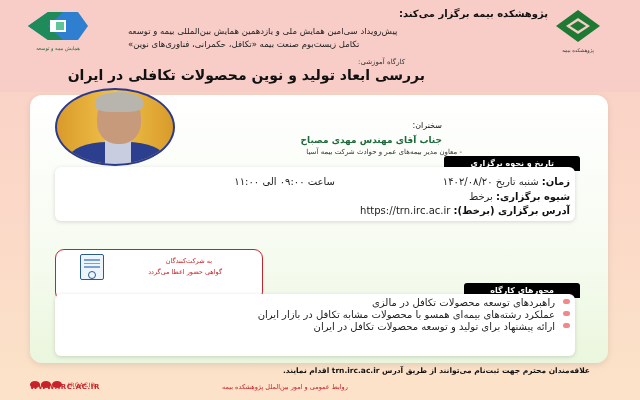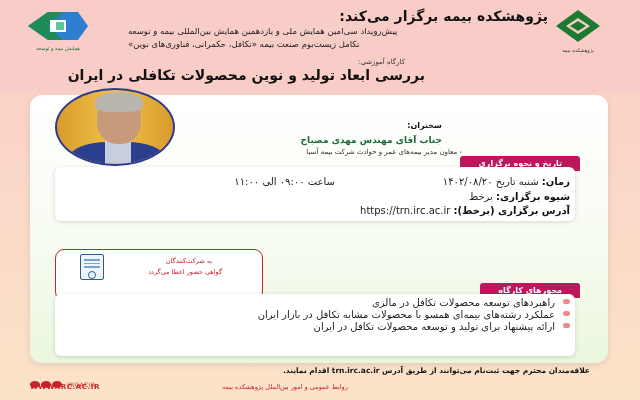--- a/index.html
+++ b/index.html
@@ -1,34 +1,34 @@
 <!DOCTYPE html>
 <html><head>
 <meta charset="utf-8">
 <style>
 *{box-sizing:border-box;margin:0;padding:0}
 html,body{width:640px;height:400px;overflow:hidden}
 body{font-family:"DejaVu Sans",sans-serif;background:linear-gradient(180deg,#f9cfc6 0%,#fbd8c8 50%,#fbe3c8 100%);position:relative;direction:rtl}
 .top{position:absolute;left:0;top:0;width:640px;height:92px;background:#f8cdc8}
 .logo-l{position:absolute;left:18px;top:10px;width:80px;height:44px}
 .logo-r{position:absolute;left:548px;top:8px;width:60px;height:48px}
-.h1{position:absolute;right:92px;top:8px;font-size:14px;font-weight:bold;color:#111}
+.h1{position:absolute;right:92px;top:8px;font-size:10px;font-weight:bold;color:#111}
 .h2{position:absolute;right:92px;top:25px;font-size:8.5px;color:#222;width:420px;text-align:left;line-height:13px}
 .h3{position:absolute;right:235px;top:58px;font-size:7px;color:#333}
 .h4{position:absolute;right:215px;top:67px;font-size:14px;font-weight:bold;color:#111}
 .card{position:absolute;left:30px;top:95px;width:578px;height:268px;background:linear-gradient(180deg,#fff 0%,#f6fbf0 60%,#eaf6dd 100%);border-radius:12px;box-shadow:0 2px 6px rgba(0,0,0,.1)}
 .photo{position:absolute;left:55px;top:88px;width:120px;height:78px;border-radius:50%;border:2px solid #2b3a8f;overflow:hidden;background:linear-gradient(90deg,#d99b2b,#f1c24a 50%,#d99b2b)}
 .photo .face{position:absolute;left:40px;top:6px;width:44px;height:48px;border-radius:45%;background:#c89a7c}
 .photo .hair{position:absolute;left:38px;top:2px;width:48px;height:20px;border-radius:50% 50% 30% 30%;background:#b8b4ae}
 .photo .suit{position:absolute;left:12px;top:52px;width:96px;height:40px;border-radius:40% 40% 0 0;background:#2b3f8e}
 .photo .shirt{position:absolute;left:48px;top:50px;width:26px;height:30px;background:#c8cde0}
-.speaker-lbl{position:absolute;right:30px;top:121px;font-size:8px;font-weight:bold;color:#111}
+.speaker-lbl{position:absolute;right:30px;top:121px;font-size:8px;font-weight:normal;color:#111}
 .speaker-name{position:absolute;right:30px;top:135px;font-size:9px;font-weight:bold;color:#1d6b3a}
 .speaker-role{position:absolute;right:30px;top:148px;font-size:7px;color:#333}
-.tag{position:absolute;background:#be185d;color:#fff;font-size:8px;font-weight:bold;padding:3px 18px;border-radius:3px 3px 0 0}
+.tag{position:absolute;background:#000000;color:#fff;font-size:8px;font-weight:bold;padding:3px 26px;border-radius:3px 3px 0 0}
 .box{position:absolute;background:#fff;border-radius:6px;box-shadow:0 1px 4px rgba(0,0,0,.15)}
 .row{position:absolute;font-size:10px;color:#222;white-space:nowrap}
 .row b{font-weight:bold;color:#111}
 .cert{position:absolute;left:55px;top:249px;width:208px;height:52px;border:1.5px solid #c8232a;border-radius:9px;background:#fff}
 .cert-icon{position:absolute;left:24px;top:4px;width:24px;height:26px;border:1.5px solid #2b5c8a;border-radius:2px;background:#eef4fb}
 .cert-t1{position:absolute;right:50px;top:7px;font-size:6.5px;color:#c8232a}
 .cert-t2{position:absolute;right:40px;top:18px;font-size:6.5px;color:#c8232a}
 .bullet{position:absolute;width:7px;height:5px;border-radius:3px;background:#f08a8a}
 .reg{position:absolute;right:50px;top:366px;font-size:7.5px;font-weight:bold;color:#111}
 .foot{position:absolute;left:222px;top:383px;font-size:6.5px;color:#c8232a}

